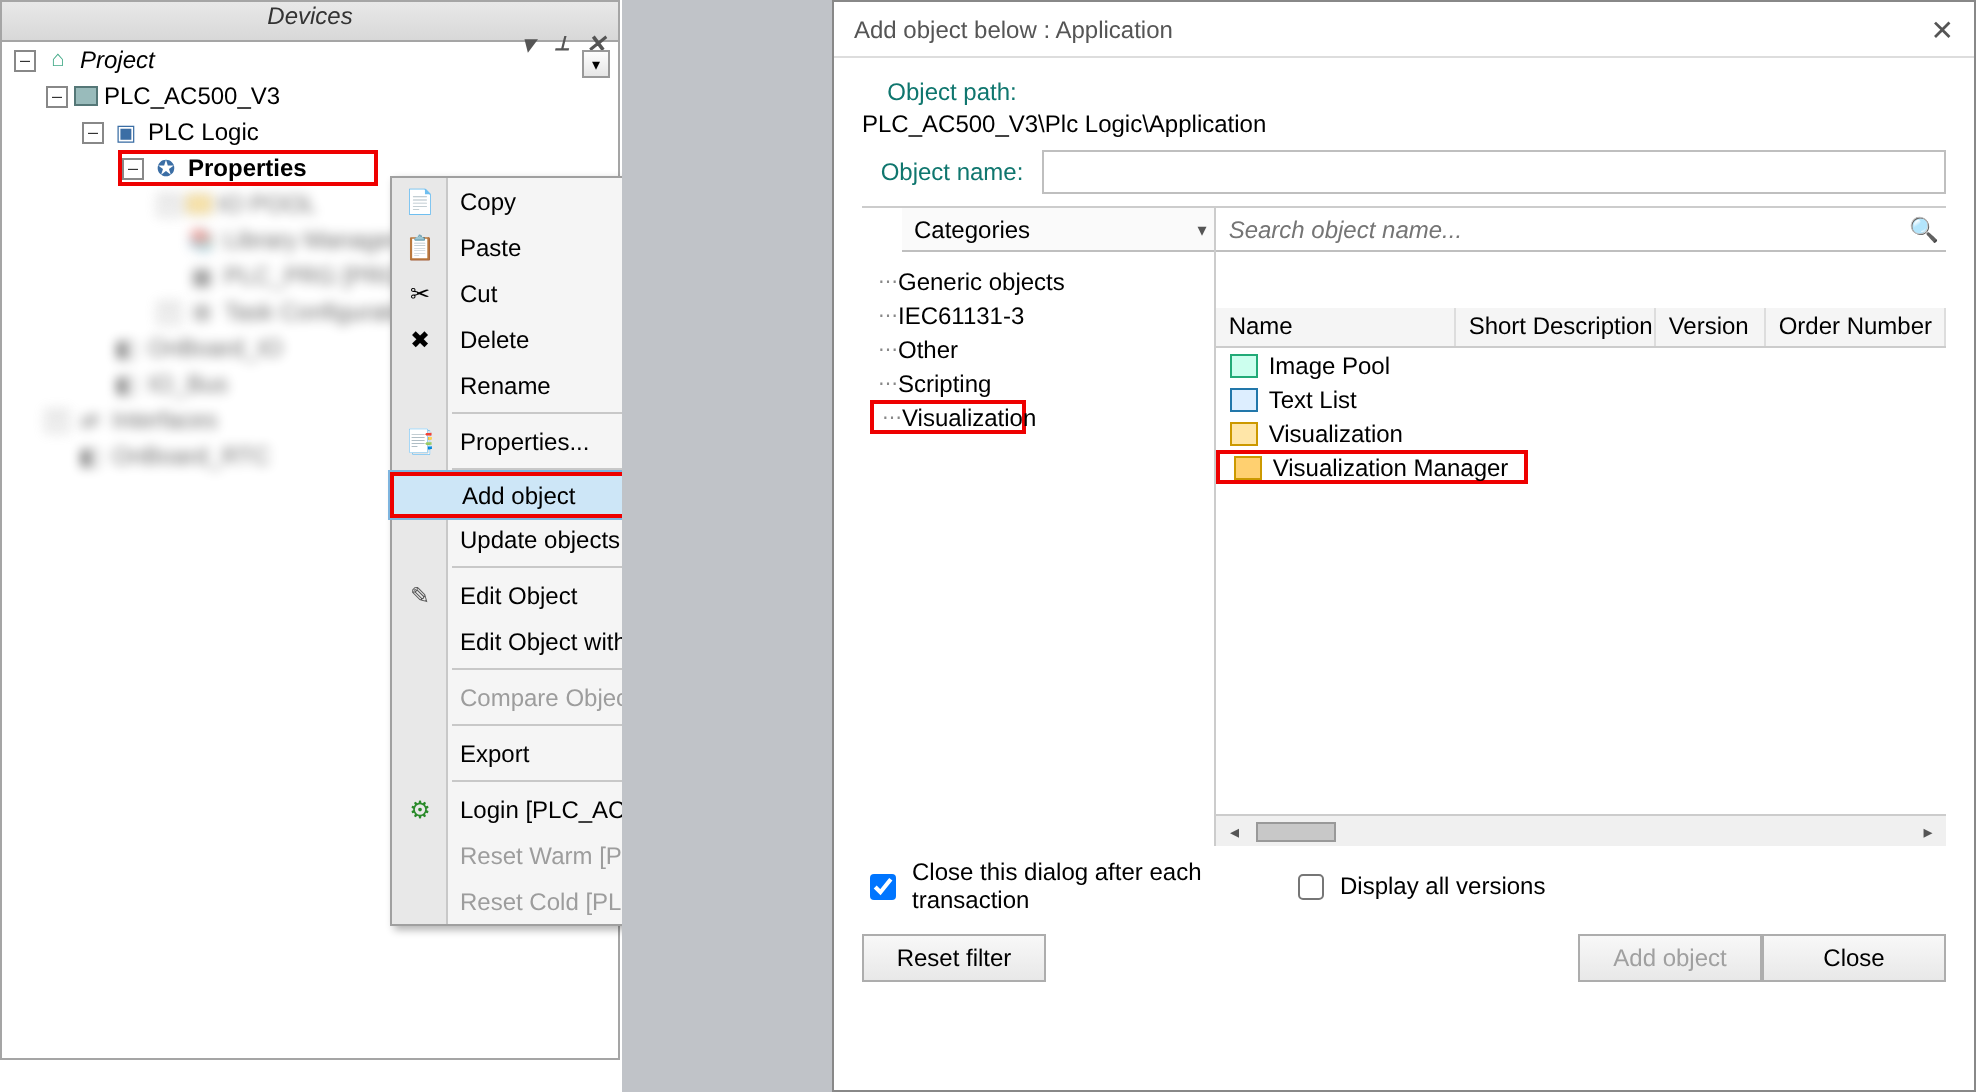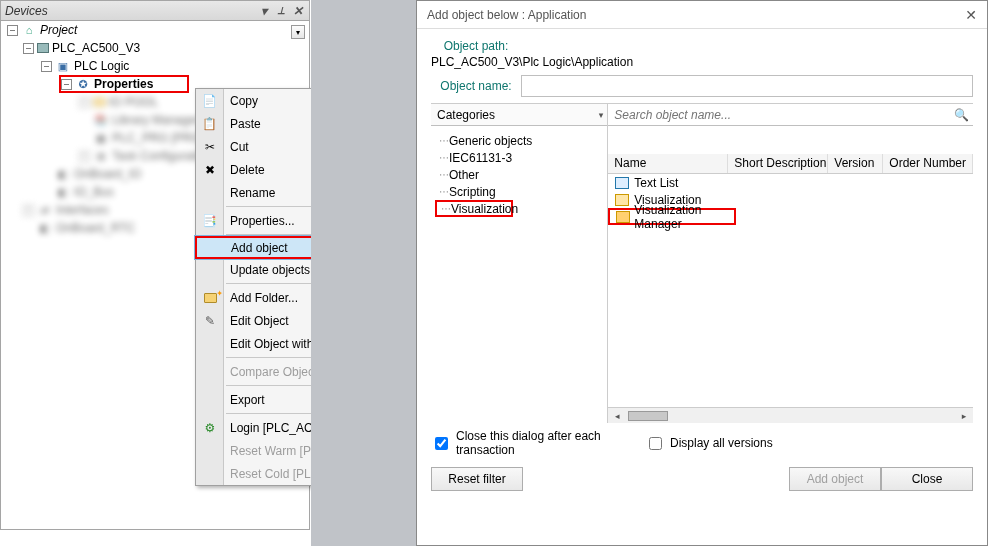--- a/index.html
+++ b/index.html
@@ -1,20 +1,20 @@
 <!DOCTYPE html>
 <html><head>
 <meta charset="utf-8">
 <style>
   * { box-sizing: border-box; font-family: "Segoe UI", Tahoma, sans-serif; font-size: 12px; }
   body { margin: 0; width: 988px; height: 546px; background: #fff; overflow: hidden; position: relative; }
 
   
   .devices-panel { position: absolute; left: 0; top: 0; width: 310px; height: 530px; border: 1px solid #a5a5a5; background: #fff; }
-  .devices-title { height: 20px; background: linear-gradient(#e8e8e8,#d8d8d8); border-bottom: 1px solid #a5a5a5; display:flex; align-items:center; padding: 0 4px; font-style: italic; color:#333;}
+  .devices-title { height: 20px; background: linear-gradient(#e8e8e8,#d8d8d8); border-bottom: 1px solid #a5a5a5; display:flex; align-items:center; padding: 0 4px; font-style: italic; color:#333;flex-direction:column;}
   .devices-title .sp { margin-left:auto; display:flex; gap:3px; }
   .title-btn { width:14px; height:14px; display:flex; align-items:center; justify-content:center; color:#555; cursor:pointer; font-weight:bold; }
   .tree-row { display:flex; align-items:center; height:18px; padding-left: var(--ind,4px); white-space:nowrap; }
   .exp { width:11px; height:11px; border:1px solid #888; font-size:9px; line-height:9px; text-align:center; margin-right:3px; background:#fff; color:#333; cursor:pointer;}
   .exp.blank { border:none; background:transparent; }
   .tree-row .lbl { margin-left:3px; }
   .row-dropdown { position:absolute; right:4px; top:24px; width:14px; height:14px; border:1px solid #999; background:linear-gradient(#fdfdfd,#e6e6e6); font-size:8px; display:flex; align-items:center; justify-content:center; }
   .blur { filter: blur(3px); opacity:.6; }
   .redbox { border:2px solid #e00; }
   .boldbox { font-weight:bold; }
@@ -45,21 +45,21 @@
   .dlg { position:absolute; left:416px; top:0; width:572px; height:546px; background:#fff; border:1px solid #888; }
   .dlg-title { height:28px; background:#fff; border-bottom:1px solid #ddd; display:flex; align-items:center; padding:0 10px; color:#555; }
   .dlg-close { margin-left:auto; font-size:14px; color:#555; cursor:pointer; }
   .dlg-body { padding:10px 14px 0 14px; }
   .fldrow { display:flex; align-items:center; margin-bottom:6px; }
   .fldrow label { width:90px; color:#0f766e;text-align:center; }
   .fldrow input { flex:1; height:22px; border:1px solid #bfbfbf; background:#fff; padding:0 6px; }
 
   .dlg-mid { display:flex; border-top:1px solid #ccc; margin-top:6px; height:320px; }
   .cat-col { width:200px; border-right:1px solid #ccc; display:flex; flex-direction:column; }
-  .cat-head { height:22px; border-bottom:1px solid #bfbfbf; display:flex; align-items:center; padding:0 6px; position:relative; background:#fafafa; }
+  .cat-head { height:22px; border-bottom:1px solid #bfbfbf; display:flex; align-items:center; padding:0 6px; position:relative; background:#fafafa;margin-left:20px; }
   .cat-head .dd { position:absolute; right:4px; font-size:9px; color:#555; }
   .cat-tree { flex:1; padding:6px 4px; }
   .ct-row { height:17px; display:flex; align-items:center; padding-left:14px; position:relative; }
   .ct-row .dots { position:absolute; left:4px; color:#888; font-size:10px; }
   .obj-col { flex:1; display:flex; flex-direction:column; }
   .obj-head { height:22px; border-bottom:1px solid #bfbfbf; display:flex; align-items:center; position:relative; }
   .obj-head input { flex:1; height:20px; border:none; padding:0 6px; outline:none; font-style:italic; color:#888; }
   .obj-head .sicon { width:22px; display:flex; justify-content:center; color:#4a90d9; }
   .obj-table { flex:1; overflow:hidden; position:relative;margin-top:28px; }
   .obj-thead { display:flex; height:20px; background:#f5f5f5; border-bottom:1px solid #ccc; }
@@ -187,26 +187,20 @@
     </div>
   <div class="mi sep"></div>
   <div class="mi hl redbox">
       <span>Add object</span>
     </div>
   <div class="mi">
       <span>Update objects</span>
     </div>
   <div class="mi sep"></div>
   <div class="mi">
-      <span class="mico ico-newfolder">
-        <span class="ico-folder"></span>
-      </span>
-      <span>Add Folder...</span>
-    </div>
-  <div class="mi">
       <span class="mico ico-edit">✎</span>
       <span>Edit Object</span>
     </div>
   <div class="mi">
       <span>Edit Object with...</span>
     </div>
   <div class="mi sep"></div>
   <div class="mi dis">
       <span>Compare Objects</span>
     </div>
@@ -283,31 +277,37 @@
         </div>
         <div class="obj-table">
           <div class="obj-thead">
             <div class="col-name">Name</div>
             <div class="col-desc">Short Description</div>
             <div class="col-ver">Version</div>
             <div class="col-ord">Order Number</div>
           </div>
           <div class="obj-row">
               <span class="oico">
+                <span class="sm-ico" style="border-color:#2a7; background:#cfe;"></span>
+              </span>
+              <span>Image Pool</span>
+            </div>
+          <div class="obj-row">
+              <span class="oico">
                 <span class="sm-ico" style="border-color:#27a; background:#def;"></span>
               </span>
               <span>Text List</span>
             </div>
           <div class="obj-row">
               <span class="oico">
                 <span class="sm-ico" style="border-color:#c90; background:#ffe6a8;"></span>
               </span>
               <span>Visualization</span>
             </div>
-          <div class="obj-row redbox" style="width:128px;">
+          <div class="obj-row redbox" style="width:156px;">
               <span class="oico">
                 <span class="sm-ico" style="border-color:#c90; background:#ffd070;"></span>
               </span>
               <span>Visualization Manager</span>
             </div>
           <div class="obj-scroll">
             <span class="la">◂</span>
             <span class="thumb"></span>
             <span class="ra">▸</span>
           </div>

